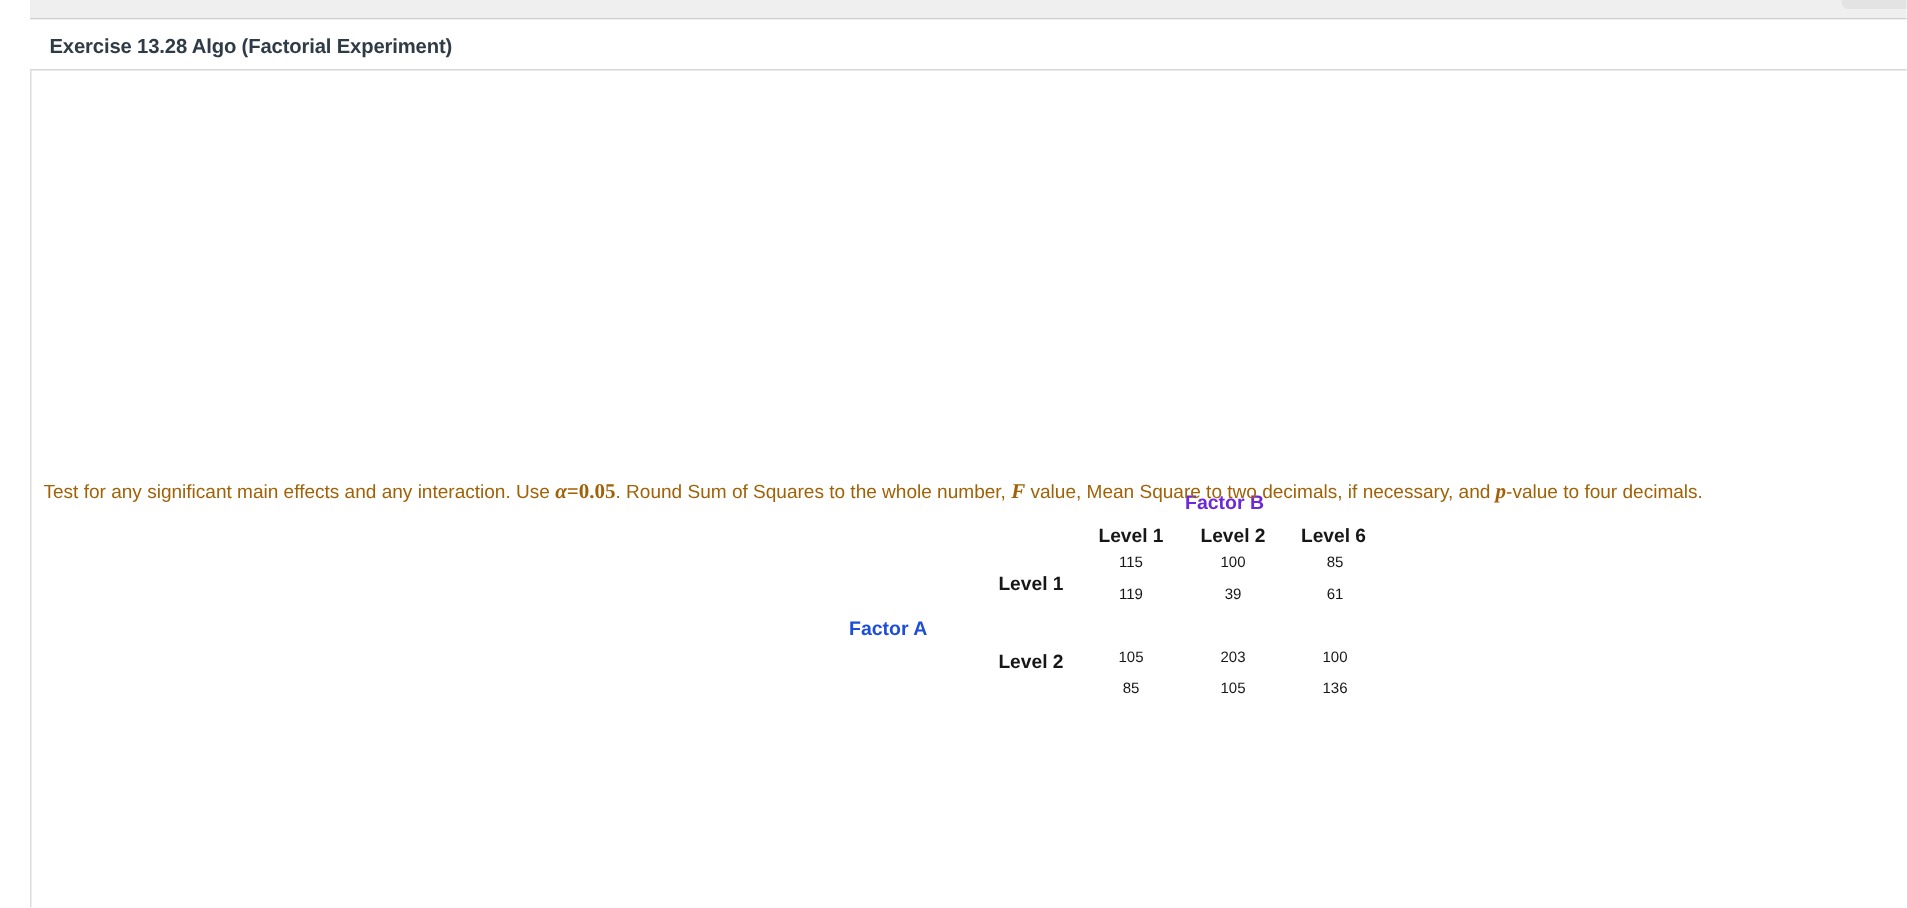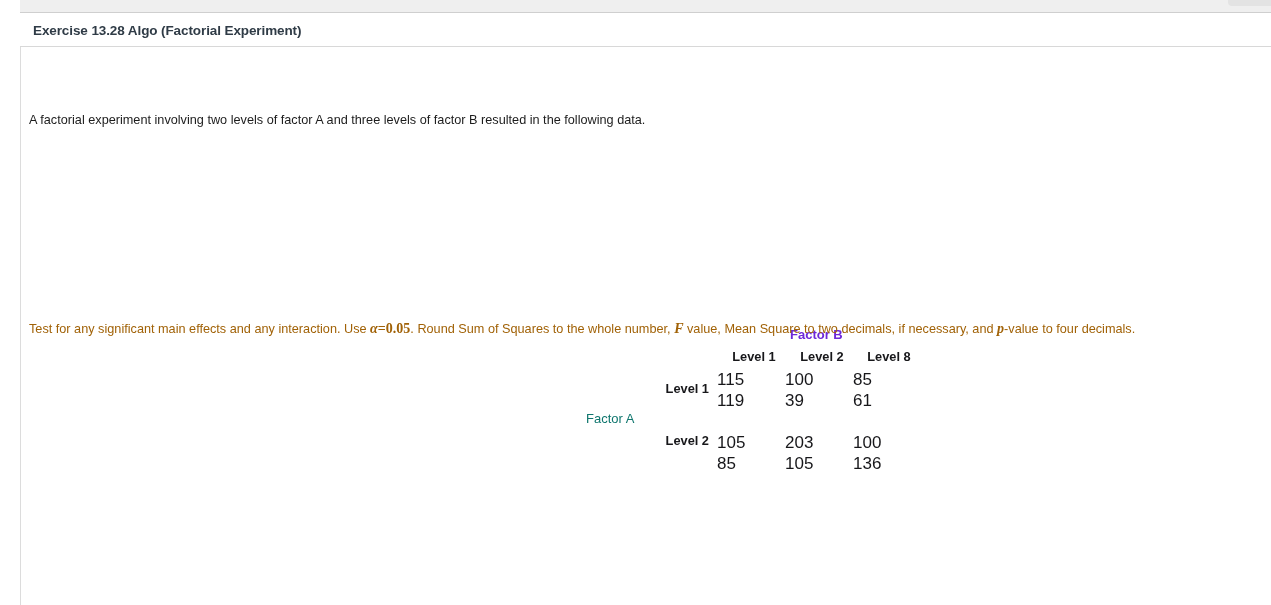--- a/index.html
+++ b/index.html
@@ -108,24 +108,24 @@
   .lbl-factor-b {
     position: absolute;
     left: 770px; top: 167px;
     font-size: 13px;
     font-weight: bold;
     color: #6d28d9;
     white-space: nowrap;
   }
   .lbl-factor-a {
     position: absolute;
-    left: 566px; top: 251px;
+    left: 546px; top: 251px;
     font-size: 13px;
-    font-weight: normal;
-    color: #0f766e;
+    font-weight: bold;
+    color: #1d4ed8;
     white-space: nowrap;
   }
   .colhead {
     position: absolute;
     top: 189px;
     width: 74px;
     text-align: center;
     font-size: 12.8px;
     font-weight: bold;
     color: #17171a;
@@ -141,21 +141,22 @@
     font-size: 12.8px;
     font-weight: bold;
     color: #17171a;
   }
   .rowlab.r1 { left: 609px; top: 221px; }
   .rowlab.r2 { left: 609px; top: 273px; }
 
   .cellnum {
     position: absolute;
     width: 74px;
-    font-size: 17px;
+    text-align: center;
+    font-size: 10px;
     color: #17171a;
   }
   .cellnum.x1 { left: 697px; }
   .cellnum.x2 { left: 765px; }
   .cellnum.x3 { left: 833px; }
   .cellnum.y1 { top: 210px; }
   .cellnum.y2 { top: 231px; }
   .cellnum.y3 { top: 273px; }
   .cellnum.y4 { top: 294px; }
 
@@ -200,29 +201,28 @@
   </div>
 
   <div class="q-header">
     <div class="q-header-title">Exercise 13.28 Algo (Factorial Experiment)</div>
   </div>
 
   <div class="page-rule"></div>
   <div class="edge-dot d1"></div>
   <div class="edge-dot d2"></div>
 
-  <div class="intro-text">A factorial experiment involving two levels of factor A and three levels of factor B resulted in the following data.</div>
 
   <div class="data-block">
     <div class="lbl-factor-b">Factor B</div>
     <div class="lbl-factor-a">Factor A</div>
 
     <div class="colhead c1">Level 1</div>
     <div class="colhead c2">Level 2</div>
-    <div class="colhead c3">Level 8</div>
+    <div class="colhead c3">Level 6</div>
 
     <div class="rowlab r1">Level 1</div>
     <div class="rowlab r2">Level 2</div>
 
     <div class="cellnum x1 y1">115</div>
     <div class="cellnum x2 y1">100</div>
     <div class="cellnum x3 y1">85</div>
 
     <div class="cellnum x1 y2">119</div>
     <div class="cellnum x2 y2">39</div>

